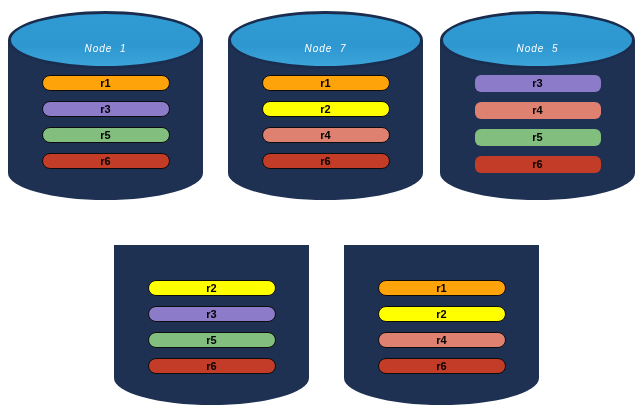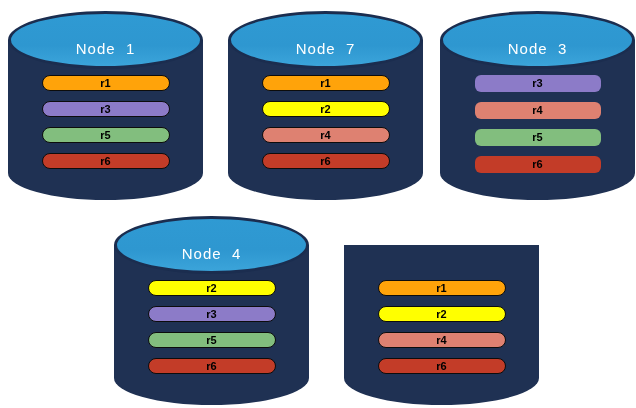--- a/index.html
+++ b/index.html
@@ -33,24 +33,25 @@
     background: #2F9AD3;
     background: linear-gradient(180deg, #2F9AD3 0%, #2E97D0 60%, #3BA4DA 100%);
     border: 3px solid #1B2D4F;
     border-radius: 50%;
     display: flex;
     align-items: center;
     justify-content: center;
   }
   .node-label {
     color: #ffffff;
-    font-size: 15px;
+    font-size: 10px;
     letter-spacing: 1px;
     white-space: pre;
     margin-top: 16px;
+    font-style: italic;
   }
   .bars {
     position: absolute;
     left: 0; right: 0; top: 64px;
     display: flex;
     flex-direction: column;
     align-items: center;
   }
   .bar {
     width: 126px;
@@ -100,35 +101,32 @@
       <div class="bar" style="background: rgb(255, 163, 10); color: rgb(0, 0, 0);">r1</div>
       <div class="bar" style="background: rgb(255, 255, 0); color: rgb(0, 0, 0);">r2</div>
       <div class="bar" style="background: rgb(222, 129, 113); color: rgb(0, 0, 0);">r4</div>
       <div class="bar" style="background: rgb(195, 60, 40); color: rgb(0, 0, 0);">r6</div>
     </div>
   </div>
 
   <div class="node pos-3 borderless">
     <div class="cyl-body" style="background: rgb(31, 49, 83);"></div>
     <div class="cyl-top" style="border-color: rgb(27, 45, 79);">
-      <span class="node-label" style="color: rgb(255, 255, 255);">Node  3</span>
+      <span class="node-label" style="color: rgb(255, 255, 255);">Node  5</span>
     </div>
     <div class="bars">
       <div class="bar" style="background: rgb(140, 123, 200); color: rgb(0, 0, 0);">r3</div>
       <div class="bar" style="background: rgb(222, 129, 113); color: rgb(0, 0, 0);">r4</div>
       <div class="bar" style="background: rgb(130, 190, 126); color: rgb(0, 0, 0);">r5</div>
       <div class="bar" style="background: rgb(195, 60, 40); color: rgb(0, 0, 0);">r6</div>
     </div>
   </div>
 
   <div class="node pos-4">
     <div class="cyl-body" style="background: rgb(31, 49, 83);"></div>
-    <div class="cyl-top" style="border-color: rgb(27, 45, 79);">
-      <span class="node-label" style="color: rgb(255, 255, 255);">Node  4</span>
-    </div>
     <div class="bars">
       <div class="bar" style="background: rgb(255, 255, 0); color: rgb(0, 0, 0);">r2</div>
       <div class="bar" style="background: rgb(140, 123, 200); color: rgb(0, 0, 0);">r3</div>
       <div class="bar" style="background: rgb(130, 190, 126); color: rgb(0, 0, 0);">r5</div>
       <div class="bar" style="background: rgb(195, 60, 40); color: rgb(0, 0, 0);">r6</div>
     </div>
   </div>
 
   <div class="node pos-5">
     <div class="cyl-body" style="background: rgb(31, 49, 83);"></div>

